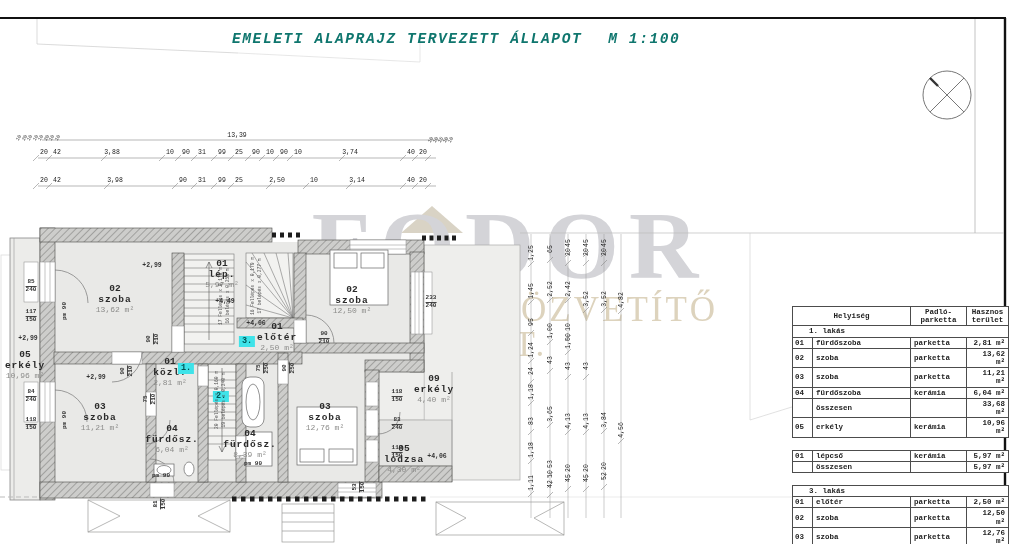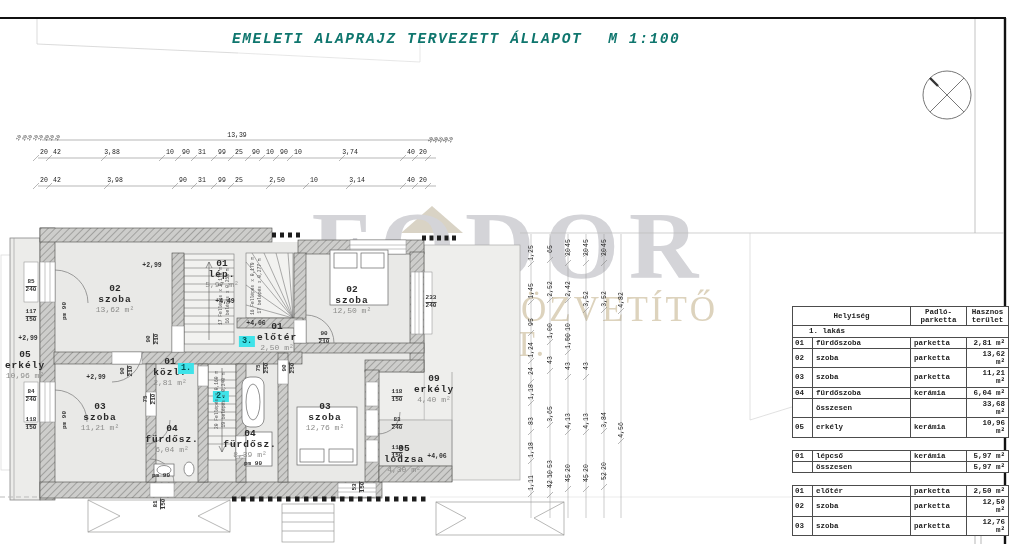--- a/index.html
+++ b/index.html
@@ -589,20 +589,23 @@
       </table>
       <table class="rt">
         <colgroup>
           <col style="width: 20px;">
           <col style="width: 98px;">
           <col style="width: 56px;">
           <col style="width: 42px;">
         </colgroup>
         <tbody>
           <tr>
+            <td colspan="4" class="sect">3. lakás</td>
+          </tr>
+          <tr>
             <td class="num">01</td>
             <td>előtér</td>
             <td>parketta</td>
             <td class="val">2,50 m²</td>
           </tr>
           <tr>
             <td class="num">02</td>
             <td>szoba</td>
             <td>parketta</td>
             <td class="val">12,50 m²</td>

